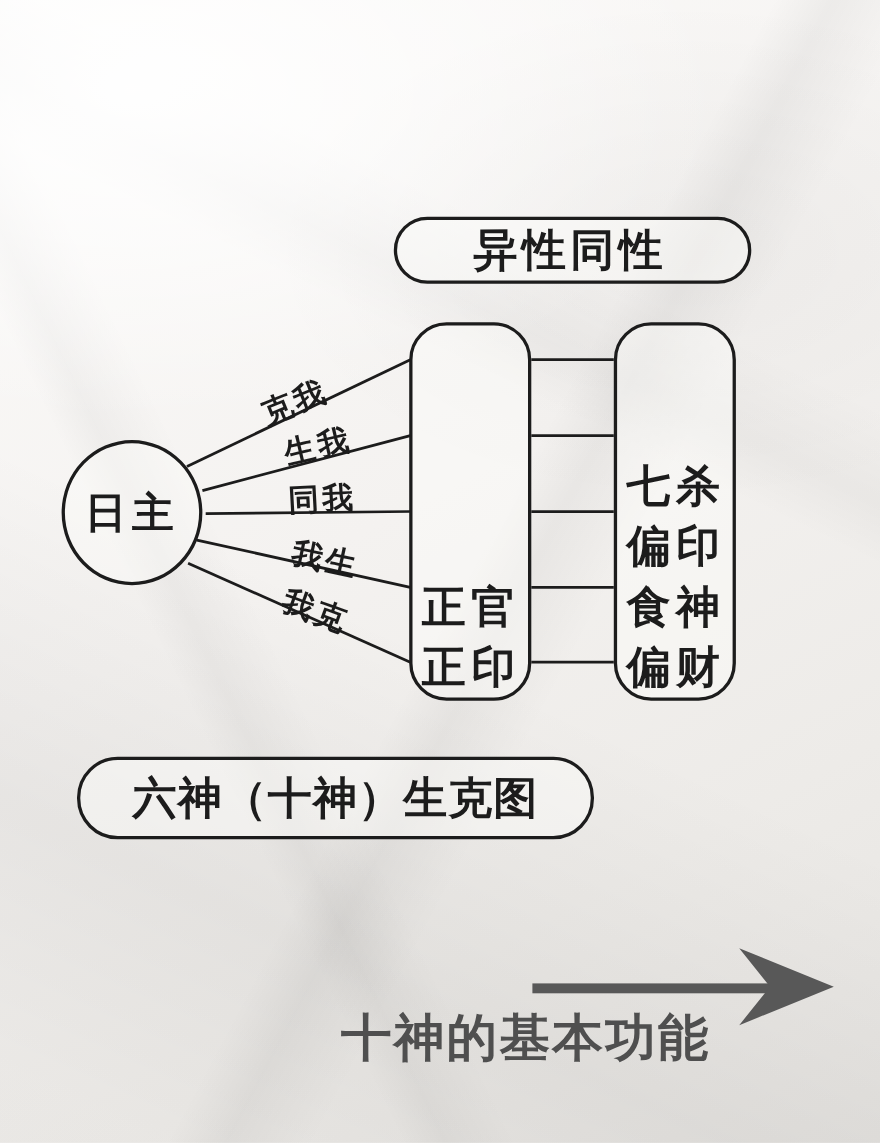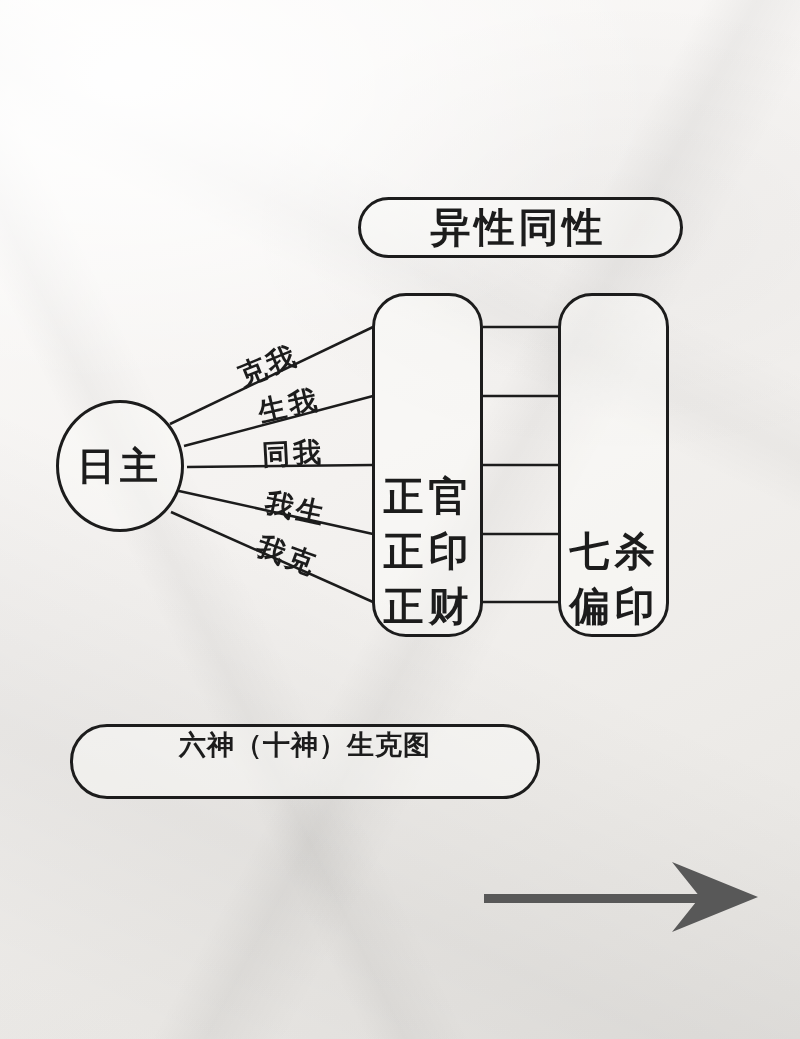--- a/index.html
+++ b/index.html
@@ -42,24 +42,24 @@
     box-sizing:border-box;border:3px solid #1c1c1c;border-radius:50%;
     display:flex;align-items:center;justify-content:center;
     font-size:38px;font-weight:700;letter-spacing:5px;
     background:rgba(252,252,251,.4);
   }
   .rel-label{
     position:absolute;font-size:28px;font-weight:700;letter-spacing:3px;
     white-space:nowrap;transform:translate(-50%,-50%) rotate(var(--r));
   }
   .title-box{
-    position:absolute;left:70px;top:724px;width:470px;height:75px;
+    position:absolute;left:70px;top:688px;width:470px;height:75px;
     box-sizing:border-box;border:3px solid #1c1c1c;border-radius:37px;
-    display:flex;align-items:flex-start;justify-content:center;
-    font-size:27px;font-weight:700;letter-spacing:1px;
+    display:flex;align-items:center;justify-content:center;
+    font-size:40px;font-weight:700;letter-spacing:1px;
     background:rgba(252,252,251,.45);
   }
   .footer-caption{
     position:absolute;left:478px;top:913px;transform:translateX(-50%);
     font-size:46px;font-weight:700;letter-spacing:2px;color:#4f4f4f;white-space:nowrap;
   }
 </style>
 </head>
 <body>
 
@@ -97,26 +97,28 @@
 
   <span class="rel-label" style="left:268px;top:366px;--r:-22deg">克我</span>
   <span class="rel-label" style="left:289px;top:406px;--r:-13deg">生我</span>
   <span class="rel-label" style="left:293px;top:454px;--r:-3deg">同我</span>
   <span class="rel-label" style="left:296px;top:509px;--r:12deg">我生</span>
   <span class="rel-label" style="left:287px;top:556px;--r:20deg">我克</span>
 
   <div class="gods-box box-mid">
     <span>正官</span>
     <span>正印</span>
-    <span>正财</span>
   </div>
 
   <div class="gods-box box-right">
     <span>七杀</span>
     <span>偏印</span>
+    <span>食神</span>
+    <span>偏财</span>
   </div>
 
   <div class="title-box">
     <span>六神（十神）生克图</span>
   </div>
 
+  <div class="footer-caption">十神的基本功能</div>
 
 </div>
 
 </body></html>

